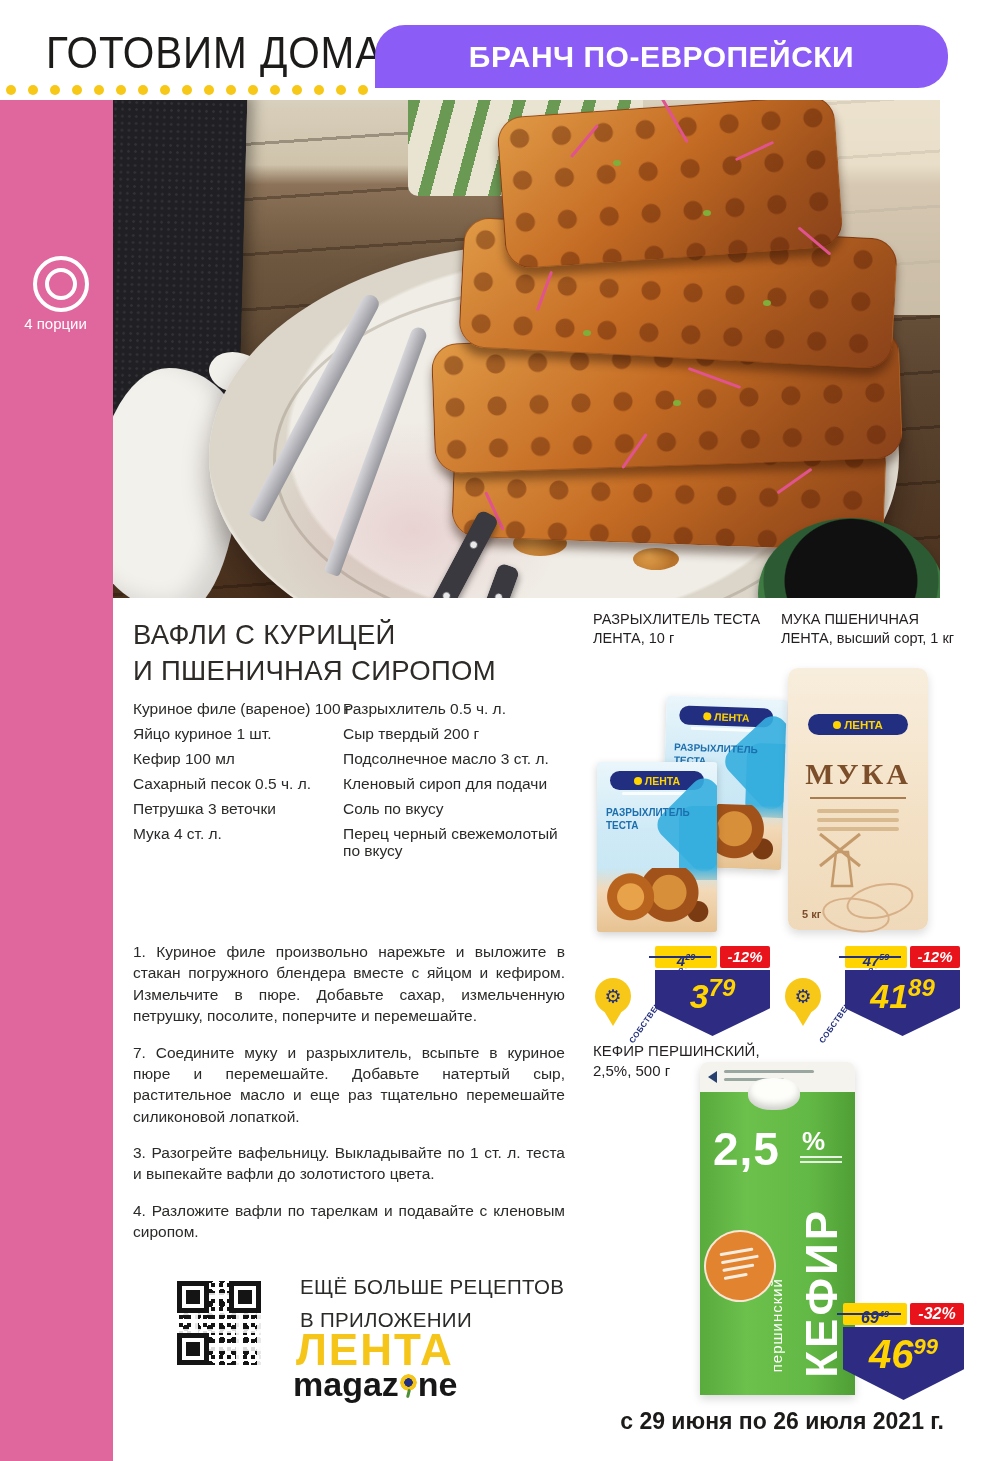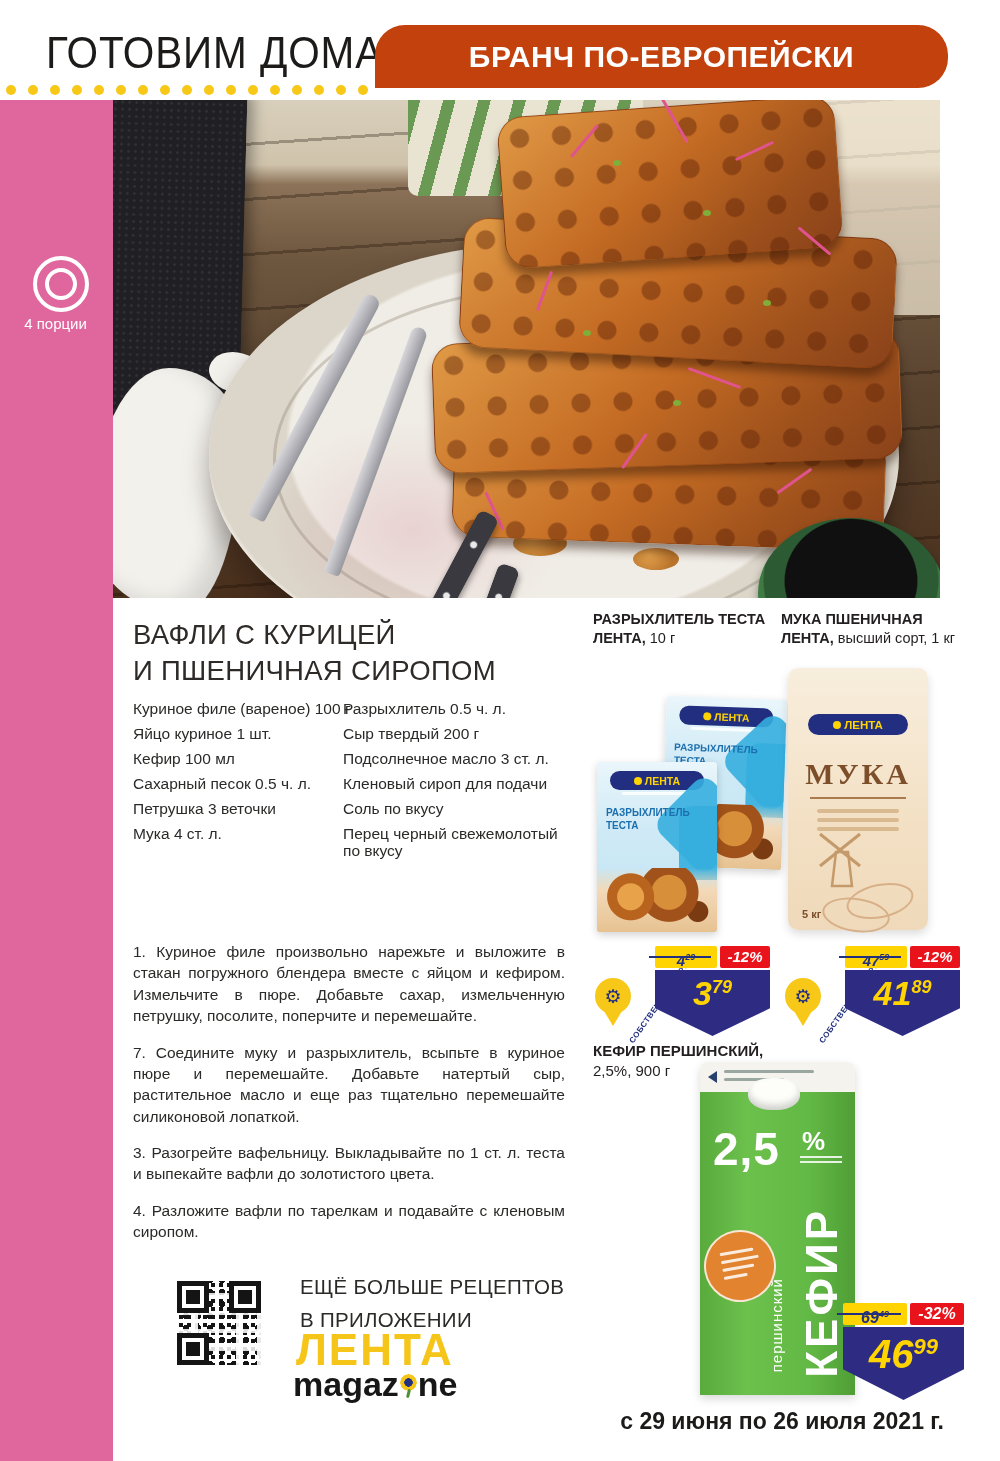--- a/index.html
+++ b/index.html
@@ -3,21 +3,21 @@
 <meta charset="utf-8">
 <style>
   html,body{margin:0;padding:0;}
   body{width:1000px;height:1461px;background:#fff;font-family:"Liberation Sans","DejaVu Sans",sans-serif;color:#231f20;overflow:hidden;}
   .page{position:relative;width:1000px;height:1461px;background:#fff;overflow:hidden;}
 
   
   .page-title{position:absolute;left:46px;top:30px;font-size:45px;line-height:1;color:#1c1b1a;font-weight:400;letter-spacing:1px;transform:scaleX(.9);transform-origin:left top;white-space:nowrap;}
   .dots{position:absolute;left:6px;top:85px;display:flex;gap:12px;}
   .dots span{width:10px;height:10px;border-radius:50%;background:#f7c817;}
-  .banner{position:absolute;left:375px;top:25px;width:573px;height:63px;background:#c2410c;border-radius:30px 30px 30px 0;display:flex;align-items:center;justify-content:center;}
+  .banner{position:absolute;left:375px;top:25px;width:573px;height:63px;background:#8b5cf6;border-radius:30px 30px 30px 0;display:flex;align-items:center;justify-content:center;}
   .banner span{color:#fff;font-weight:800;font-size:30px;letter-spacing:.5px;}
 
   
   .sidebar{position:absolute;left:0;top:100px;width:113px;height:1361px;background:#e0679d;}
   .serv-icon{position:absolute;left:33px;top:156px;width:48px;height:48px;border:4px solid #fff;border-radius:50%;display:flex;align-items:center;justify-content:center;}
   .serv-icon .inner{width:24px;height:24px;border:4px solid #fff;border-radius:50%;}
   .servings{position:absolute;left:0;top:215px;width:111px;text-align:center;color:#fff;font-size:15px;}
 
   
   .photo{position:absolute;left:113px;top:100px;width:827px;height:498px;overflow:hidden;
@@ -51,21 +51,21 @@
   .rtitle{position:absolute;left:133px;top:617px;margin:0;font-size:27.5px;line-height:1.32;font-weight:400;color:#2e2a27;letter-spacing:.3px;}
   .ing{position:absolute;margin:0;padding:0;list-style:none;font-size:15.5px;line-height:17px;color:#2a2a28;}
   .ing li{margin-bottom:8px;}
   .ing-1{left:133px;top:700px;width:215px;white-space:nowrap;}
   .ing-2{left:343px;top:700px;width:228px;}
   .steps{position:absolute;left:133px;top:941px;width:432px;}
   .steps p{margin:0 0 15px 0;font-size:15.5px;line-height:1.38;text-align:justify;color:#2a2a28;}
 
   
   .plabel{position:absolute;font-size:14.5px;line-height:1.3;color:#231f20;}
-  .plabel b{font-weight:700;}
+  .plabel b{font-weight:400;}
   .plabel-1{left:593px;top:610px;width:185px;}
   .plabel-2{left:781px;top:610px;width:175px;}
   .plabel-kefir{left:593px;top:1041px;width:210px;font-size:15px;}
   .plabel-kefir b{display:block;}
 
   .pack{position:absolute;width:120px;height:170px;border-radius:3px;overflow:hidden;
     background:linear-gradient(180deg,#eaf6fb 0%,#cfeaf6 40%,#bfe2f2 100%);box-shadow:0 3px 8px rgba(0,0,0,.18);}
   .pack-back{left:664px;top:698px;transform:rotate(2deg);}
   .pack-front{left:597px;top:762px;z-index:2;}
   .brandband{width:78%;height:19px;margin:9px auto 2px;background:#222f80;border-radius:10px;color:#ffd400;font-size:10.5px;font-weight:700;display:flex;align-items:center;justify-content:center;gap:3px;}
@@ -104,21 +104,21 @@
   .pin-circle span{font-family:"DejaVu Sans",sans-serif;font-size:19px;color:#23307f;line-height:1;}
   .pin-tail{width:0;height:0;border-left:9px solid transparent;border-right:9px solid transparent;border-top:15px solid #f7c817;margin-left:9px;margin-top:-3px;}
   .pinlabel{position:absolute;left:42px;top:96px;transform:rotate(-55deg);transform-origin:0 100%;font-size:8px;font-weight:700;color:#23307f;letter-spacing:.5px;white-space:nowrap;}
   .oldtag{position:absolute;top:6px;height:22px;background:#ffd400;border-radius:2px;text-align:center;}
   .oldprice{position:relative;display:inline-block;color:#23307f;font-weight:800;font-size:15px;line-height:22px;font-style:italic;}
   .oldprice sup{font-size:9px;}
   .oldtag::after{content:"";position:absolute;left:-6px;right:6px;top:10px;height:2px;background:#23307f;}
   .disc{position:absolute;top:6px;height:22px;background:#e8131b;border-radius:2px;color:#fff;font-weight:800;font-size:15px;line-height:22px;text-align:center;font-style:italic;}
   .shield{position:absolute;top:30px;background:#2e2c82;clip-path:polygon(0 0,100% 0,100% 58%,50% 100%,0 58%);display:flex;justify-content:center;}
   .newprice{color:#ffd400;font-weight:800;font-size:34px;line-height:1;padding-top:6px;font-style:italic;}
-  .newprice sup{font-size:18px;}
+  .newprice sup{font-size:24px;}
   .pg-1 .oldtag{left:62px;width:62px;} .pg-1 .disc{left:127px;width:50px;} .pg-1 .shield{left:62px;width:115px;height:66px;}
   .pg-2 .oldtag{left:62px;width:62px;} .pg-2 .disc{left:127px;width:50px;} .pg-2 .shield{left:62px;width:115px;height:66px;}
   .pg-k .oldtag{left:63px;width:64px;} .pg-k .disc{left:130px;width:54px;}
   .pg-k .shield{left:63px;width:121px;height:73px;text-align:center;}
   .pg-k .oldprice{font-size:16px;} .pg-k .disc{font-size:16px;}
   .pg-k .newprice{font-size:40px;padding-top:7px;} .pg-k .newprice sup{font-size:22px;}
 
   
   .carton{position:absolute;left:700px;top:1062px;width:155px;height:333px;border-radius:8px 8px 0 0;overflow:hidden;box-shadow:0 4px 10px rgba(0,0,0,.15);}
   .c-top{position:absolute;left:0;top:0;right:0;height:30px;background:#f4f3ee;}
@@ -337,21 +337,21 @@
       <span class="oldprice"><span>47</span><sup>59</sup></span>
     </div>
     <div class="disc">-12%</div>
     <div class="shield">
       <span class="newprice"><span>41</span><sup>89</sup></span>
     </div>
   </div>
 
   <div class="plabel plabel-kefir">
     <b>КЕФИР ПЕРШИНСКИЙ,</b>
-    <span>2,5%, 900 г</span>
+    <span>2,5%, 500 г</span>
   </div>
 
   <div class="carton">
     <div class="c-top">
       <div class="c-arrow"></div>
       <div class="c-tline" style="left:24px;top:8px;width:90px;"></div>
       <div class="c-tline" style="left:24px;top:16px;width:60px;"></div>
     </div>
     <div class="c-cap"></div>
     <div class="c-body">

